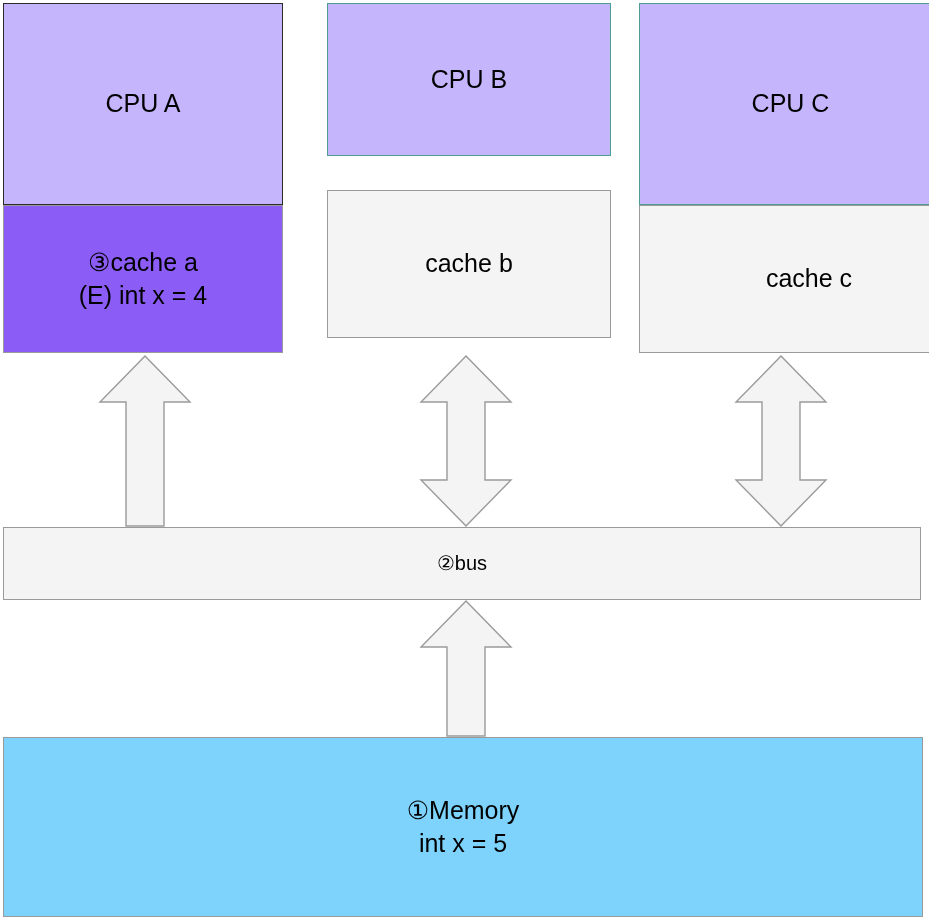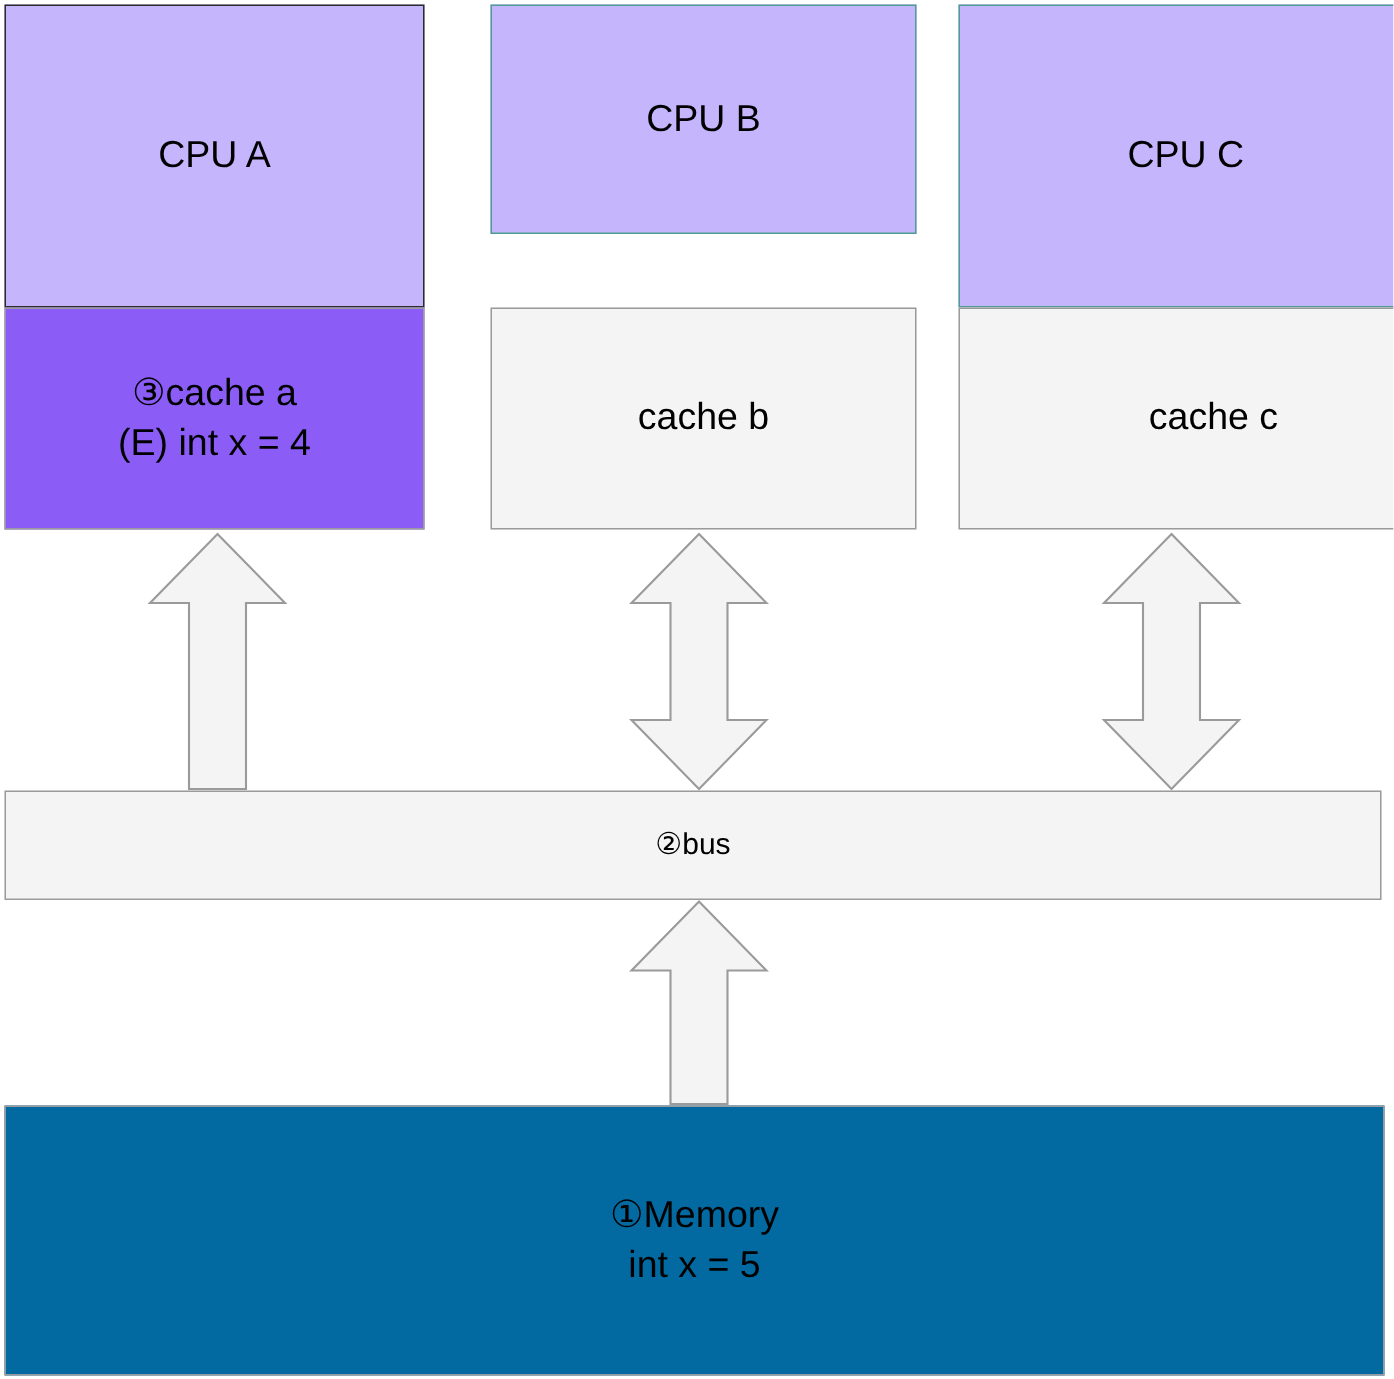--- a/index.html
+++ b/index.html
@@ -54,21 +54,21 @@
 
   
   #bus {
     background: #f4f4f4;
     border: 1.5px solid #9a9a9a;
     font-size: 20px;
   }
 
   
   #memory {
-    background: #0369a1;
+    background: #7dd3fc;
     border: 1.5px solid #9a9a9a;
     font-size: 25px;
   }
   #memory .line { display: block; white-space: nowrap; }
 
   
   .arrow {
     position: absolute;
     display: block;
   }
@@ -91,21 +91,21 @@
 
   <div class="box cache-cell highlight" style="left:3px; top:205px; width:280px; height:148px;">
     <span class="line">③cache a</span>
     <span class="line">(E) int x = 4</span>
   </div>
 
   <div class="box cpu-cell teal-border" style="left:327px; top:3px; width:284px; height:153px;">
     <span>CPU B</span>
   </div>
 
-  <div class="box cache-cell" style="left:327px; top:205px; width:284px; height:148px;text-align:right;">
+  <div class="box cache-cell" style="left:327px; top:190px; width:284px; height:148px;text-align:right;">
     <span class="line">cache b</span>
   </div>
 
   <div class="box cpu-cell teal-border" style="left:639px; top:3px; width:303px; height:202px;">
     <span>CPU C</span>
   </div>
 
   <div class="box cache-cell" style="left:639px; top:205px; width:340px; height:148px;">
     <span class="line">cache c</span>
   </div>

